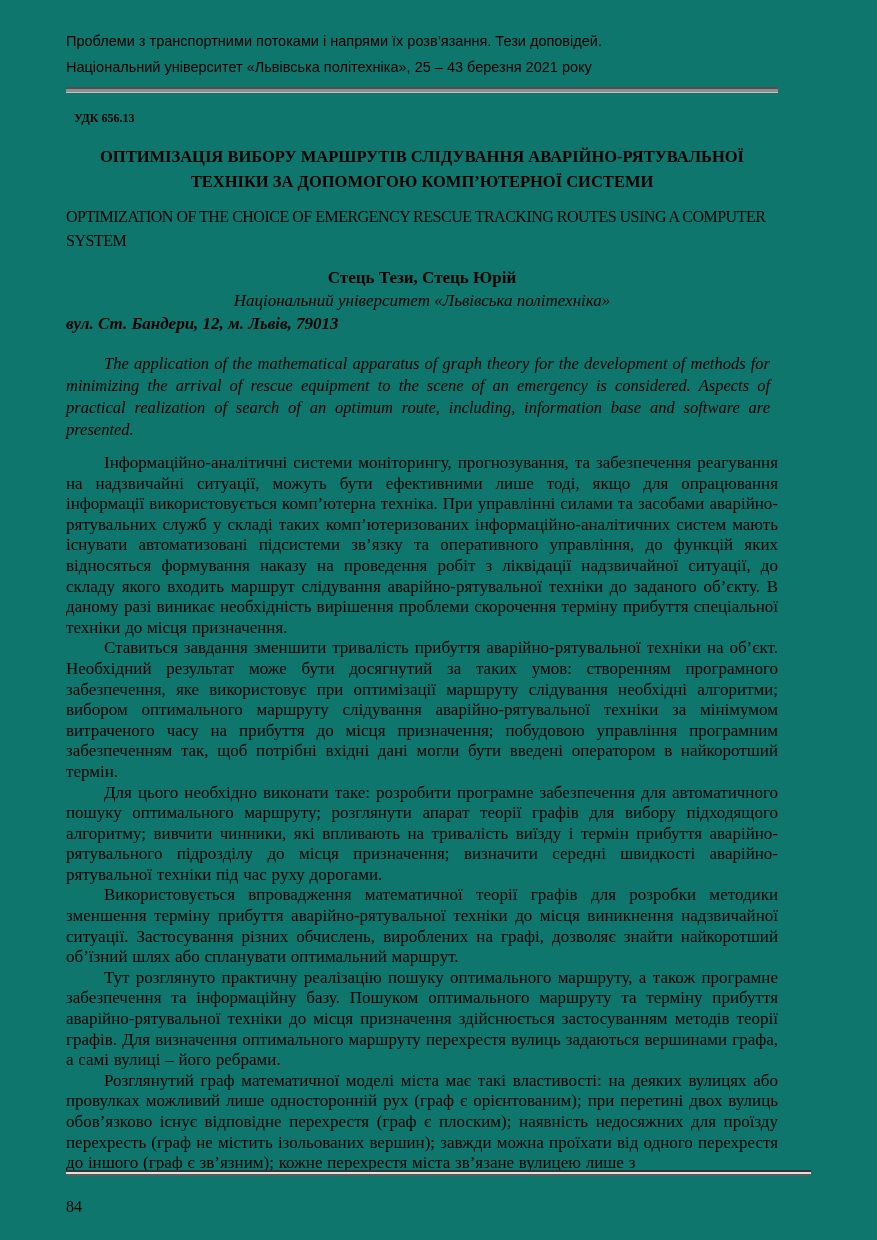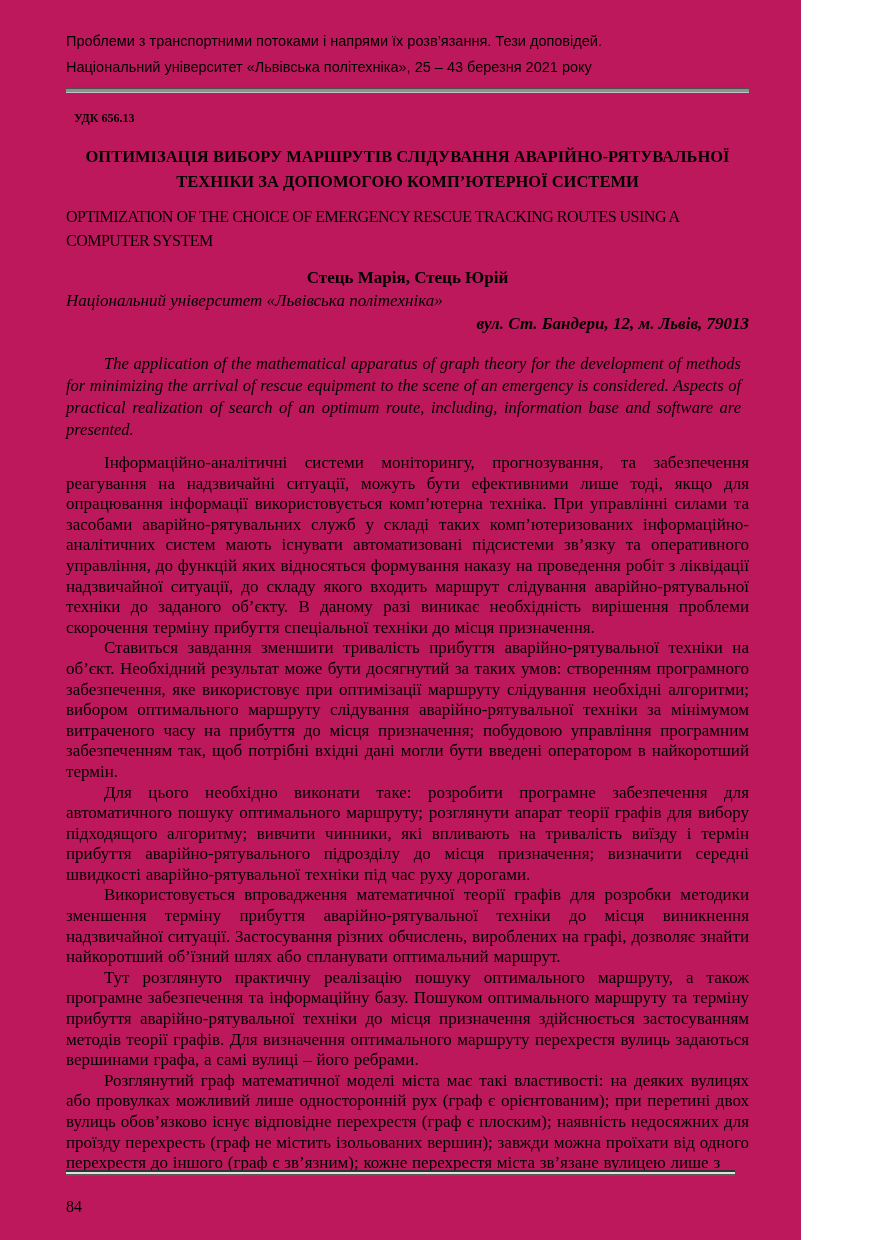--- a/index.html
+++ b/index.html
@@ -2,28 +2,28 @@
 <html><head>
 <meta charset="utf-8">
 <style>
   html, body {
     margin: 0;
     padding: 0;
     background: #ffffff;
   }
   .page {
     position: relative;
-    width: 801px;
+    width: 877px;
     height: 1240px;
-    background: #be185d;
+    background: #0f766e;
     color: #000000;
     font-family: "Liberation Serif", serif;
     overflow: hidden;
     box-sizing: border-box;
-    padding: 28px 52px 0 66px;
+    padding: 28px 99px 0 66px;
   }
   .header {
     font-family: "Liberation Sans", sans-serif;
     font-size: 14.5px;
     line-height: 26px;
     color: #000000;
   }
   .rule-top {
     margin-top: 7px;
     height: 3px;
@@ -54,29 +54,29 @@
     margin: 13px 0 0 0;
     font-size: 17px;
     font-weight: bold;
     text-align: center;
     line-height: 23px;
   }
   .affiliation {
     margin: 0;
     font-size: 17px;
     font-style: italic;
-    text-align: left;
+    text-align: center;
     line-height: 23px;
   }
   .address {
     margin: 0;
     font-size: 17px;
     font-style: italic;
     font-weight: bold;
-    text-align: right;
+    text-align: left;
     line-height: 23px;
   }
   .abstract {
     margin: 18px 8px 0 0;
     font-size: 16.5px;
     font-style: italic;
     text-align: justify;
     text-indent: 38px;
     line-height: 22px;
   }
@@ -120,21 +120,21 @@
   </div>
 
   <div class="rule-top"></div>
 
   <p class="udc">УДК 656.13</p>
 
   <h1 class="title-uk">ОПТИМІЗАЦІЯ ВИБОРУ МАРШРУТІВ СЛІДУВАННЯ АВАРІЙНО-РЯТУВАЛЬНОЇ ТЕХНІКИ ЗА ДОПОМОГОЮ КОМП’ЮТЕРНОЇ СИСТЕМИ</h1>
 
   <h2 class="title-en">OPTIMIZATION OF THE CHOICE OF EMERGENCY RESCUE TRACKING ROUTES USING A COMPUTER SYSTEM</h2>
 
-  <p class="authors">Стець Марія, Стець Юрій</p>
+  <p class="authors">Стець Тези, Стець Юрій</p>
   <p class="affiliation">Національний університет «Львівська політехніка»</p>
   <p class="address">вул. Ст. Бандери, 12, м. Львів, 79013</p>
 
   <p class="abstract">The application of the mathematical apparatus of graph theory for the development of methods for minimizing the arrival of rescue equipment to the scene of an emergency is considered. Aspects of practical realization of search of an optimum route, including, information base and software are presented.</p>
 
   <div class="body-text">
     <p>Інформаційно-аналітичні системи моніторингу, прогнозування, та забезпечення реагування на надзвичайні ситуації, можуть бути ефективними лише тоді, якщо для опрацювання інформації використовується комп’ютерна техніка. При управлінні силами та засобами аварійно-рятувальних служб у складі таких комп’ютеризованих інформаційно-аналітичних систем мають існувати автоматизовані підсистеми зв’язку та оперативного управління, до функцій яких відносяться формування наказу на проведення робіт з ліквідації надзвичайної ситуації, до складу якого входить маршрут слідування аварійно-рятувальної техніки до заданого об’єкту. В даному разі виникає необхідність вирішення проблеми скорочення терміну прибуття спеціальної техніки до місця призначення.</p>
     <p>Ставиться завдання зменшити тривалість прибуття аварійно-рятувальної техніки на об’єкт. Необхідний результат може бути досягнутий за таких умов: створенням програмного забезпечення, яке використовує при оптимізації маршруту слідування необхідні алгоритми; вибором оптимального маршруту слідування аварійно-рятувальної техніки за мінімумом витраченого часу на прибуття до місця призначення; побудовою управління програмним забезпеченням так, щоб потрібні вхідні дані могли бути введені оператором в найкоротший термін.</p>
     <p>Для цього необхідно виконати таке: розробити програмне забезпечення для автоматичного пошуку оптимального маршруту; розглянути апарат теорії графів для вибору підходящого алгоритму; вивчити чинники, які впливають на тривалість виїзду і термін прибуття аварійно-рятувального підрозділу до місця призначення; визначити середні швидкості аварійно-рятувальної техніки під час руху дорогами.</p>
     <p>Використовується впровадження математичної теорії графів для розробки методики зменшення терміну прибуття аварійно-рятувальної техніки до місця виникнення надзвичайної ситуації. Застосування різних обчислень, вироблених на графі, дозволяє знайти найкоротший об’їзний шлях або спланувати оптимальний маршрут.</p>

